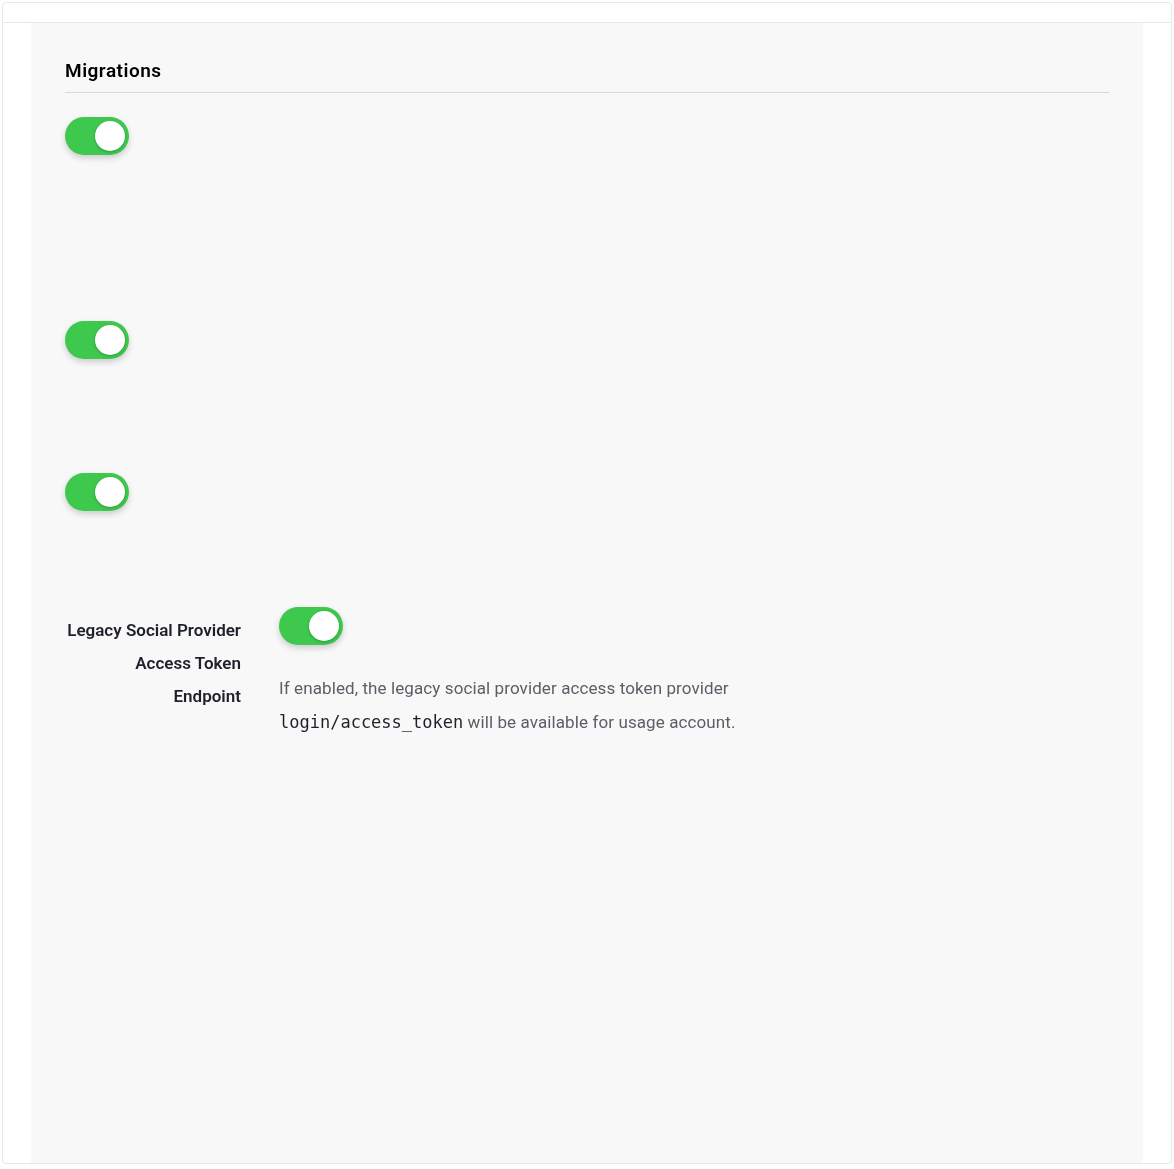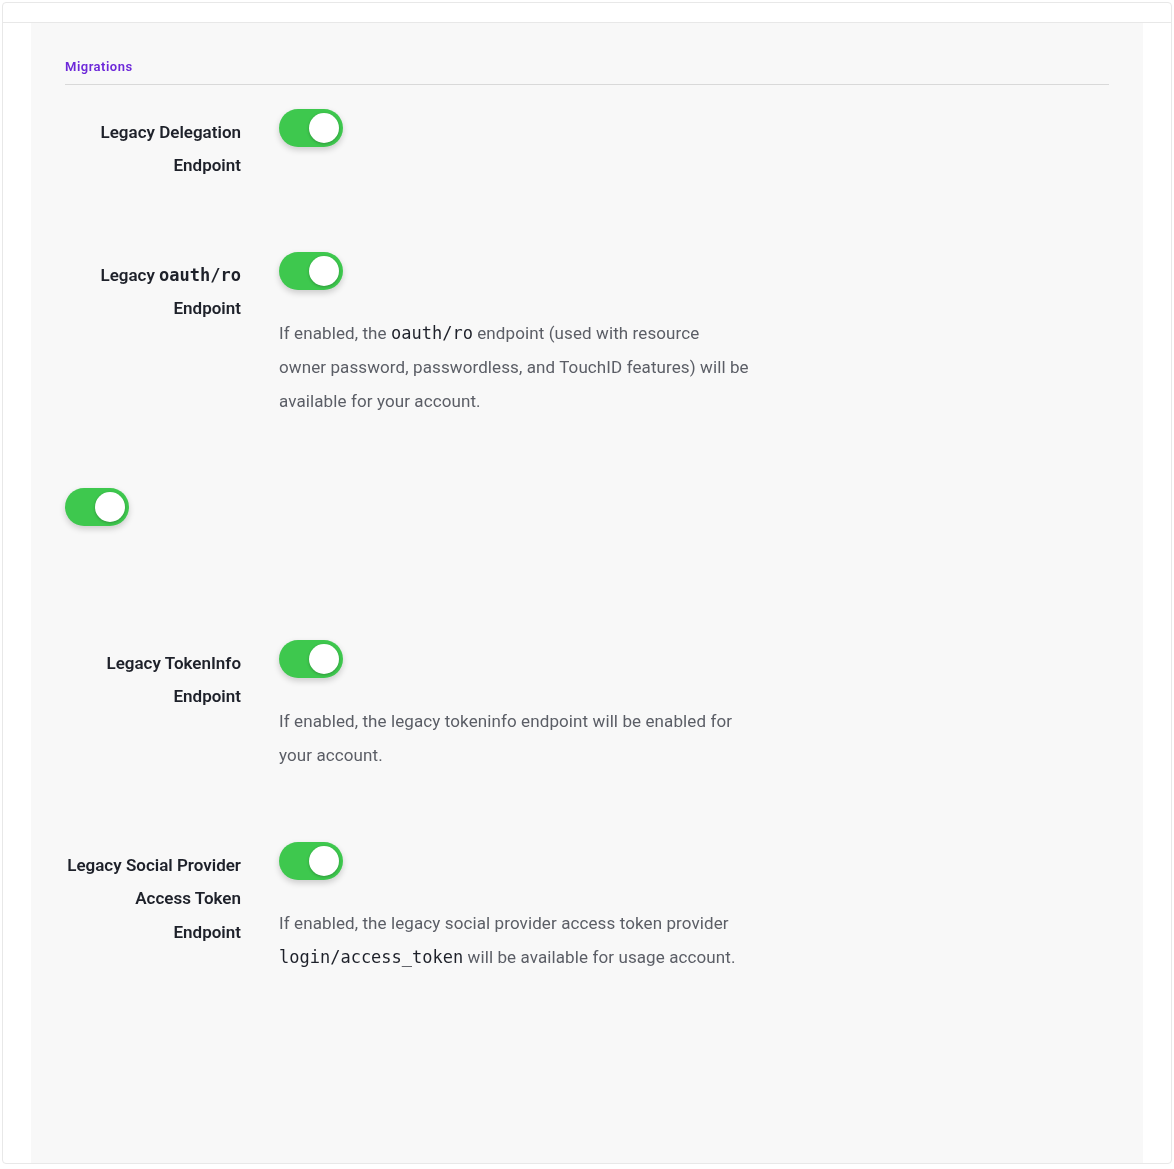--- a/index.html
+++ b/index.html
@@ -23,23 +23,23 @@
       height: 20px;
       border-bottom: 1px solid #e8e8e8;
     }
     .panel {
       background: #f8f8f8;
       margin: 0 28px 0 28px;
       padding: 36px 34px 0 34px;
       min-height: 1140px;
     }
     .section-title {
-      font-size: 13px;
+      font-size: 19px;
       font-weight: 600;
-      color: #6d28d9;
+      color: #000000;
       letter-spacing: 0.5px;
       padding-bottom: 10px;
       border-bottom: 1px solid #d9d9d9;
       margin-bottom: 24px;
     }
     .setting-row {
       display: flex;
       align-items: flex-start;
       margin-bottom: 70px;
     }
@@ -100,58 +100,42 @@
   </style>
 </head>
 <body>
 
 <div class="outer-frame">
   <div class="top-bar"></div>
   <div class="panel">
     <div class="section-title">Migrations</div>
 
     <div class="setting-row">
-      <div class="setting-label">Legacy Delegation Endpoint</div>
       <div class="setting-control">
         <div class="toggle">
           <div class="toggle-knob"></div>
         </div>
       </div>
     </div>
 
     <div class="setting-row">
-      <div class="setting-label">
-        <span>Legacy </span><code class="inline-label">oauth/ro</code><span> Endpoint</span>
-      </div>
-      <div class="setting-control">
-        <div class="toggle">
-          <div class="toggle-knob"></div>
-        </div>
-        <div class="setting-desc">
-          <span>If enabled, the </span><code class="inline">oauth/ro</code><span> endpoint (used with resource owner password, passwordless, and TouchID features) will be available for your account.</span>
-        </div>
-      </div>
     </div>
 
     <div class="setting-row">
       <div class="setting-control">
         <div class="toggle" style="margin-bottom:40px;">
           <div class="toggle-knob"></div>
         </div>
       </div>
     </div>
 
     <div class="setting-row">
-      <div class="setting-label">Legacy TokenInfo Endpoint</div>
       <div class="setting-control">
         <div class="toggle">
           <div class="toggle-knob"></div>
-        </div>
-        <div class="setting-desc">
-          <span>If enabled, the legacy tokeninfo endpoint will be enabled for your account.</span>
         </div>
       </div>
     </div>
 
     <div class="setting-row" style="margin-bottom:0;">
       <div class="setting-label">Legacy Social Provider Access Token Endpoint</div>
       <div class="setting-control">
         <div class="toggle">
           <div class="toggle-knob"></div>
         </div>

